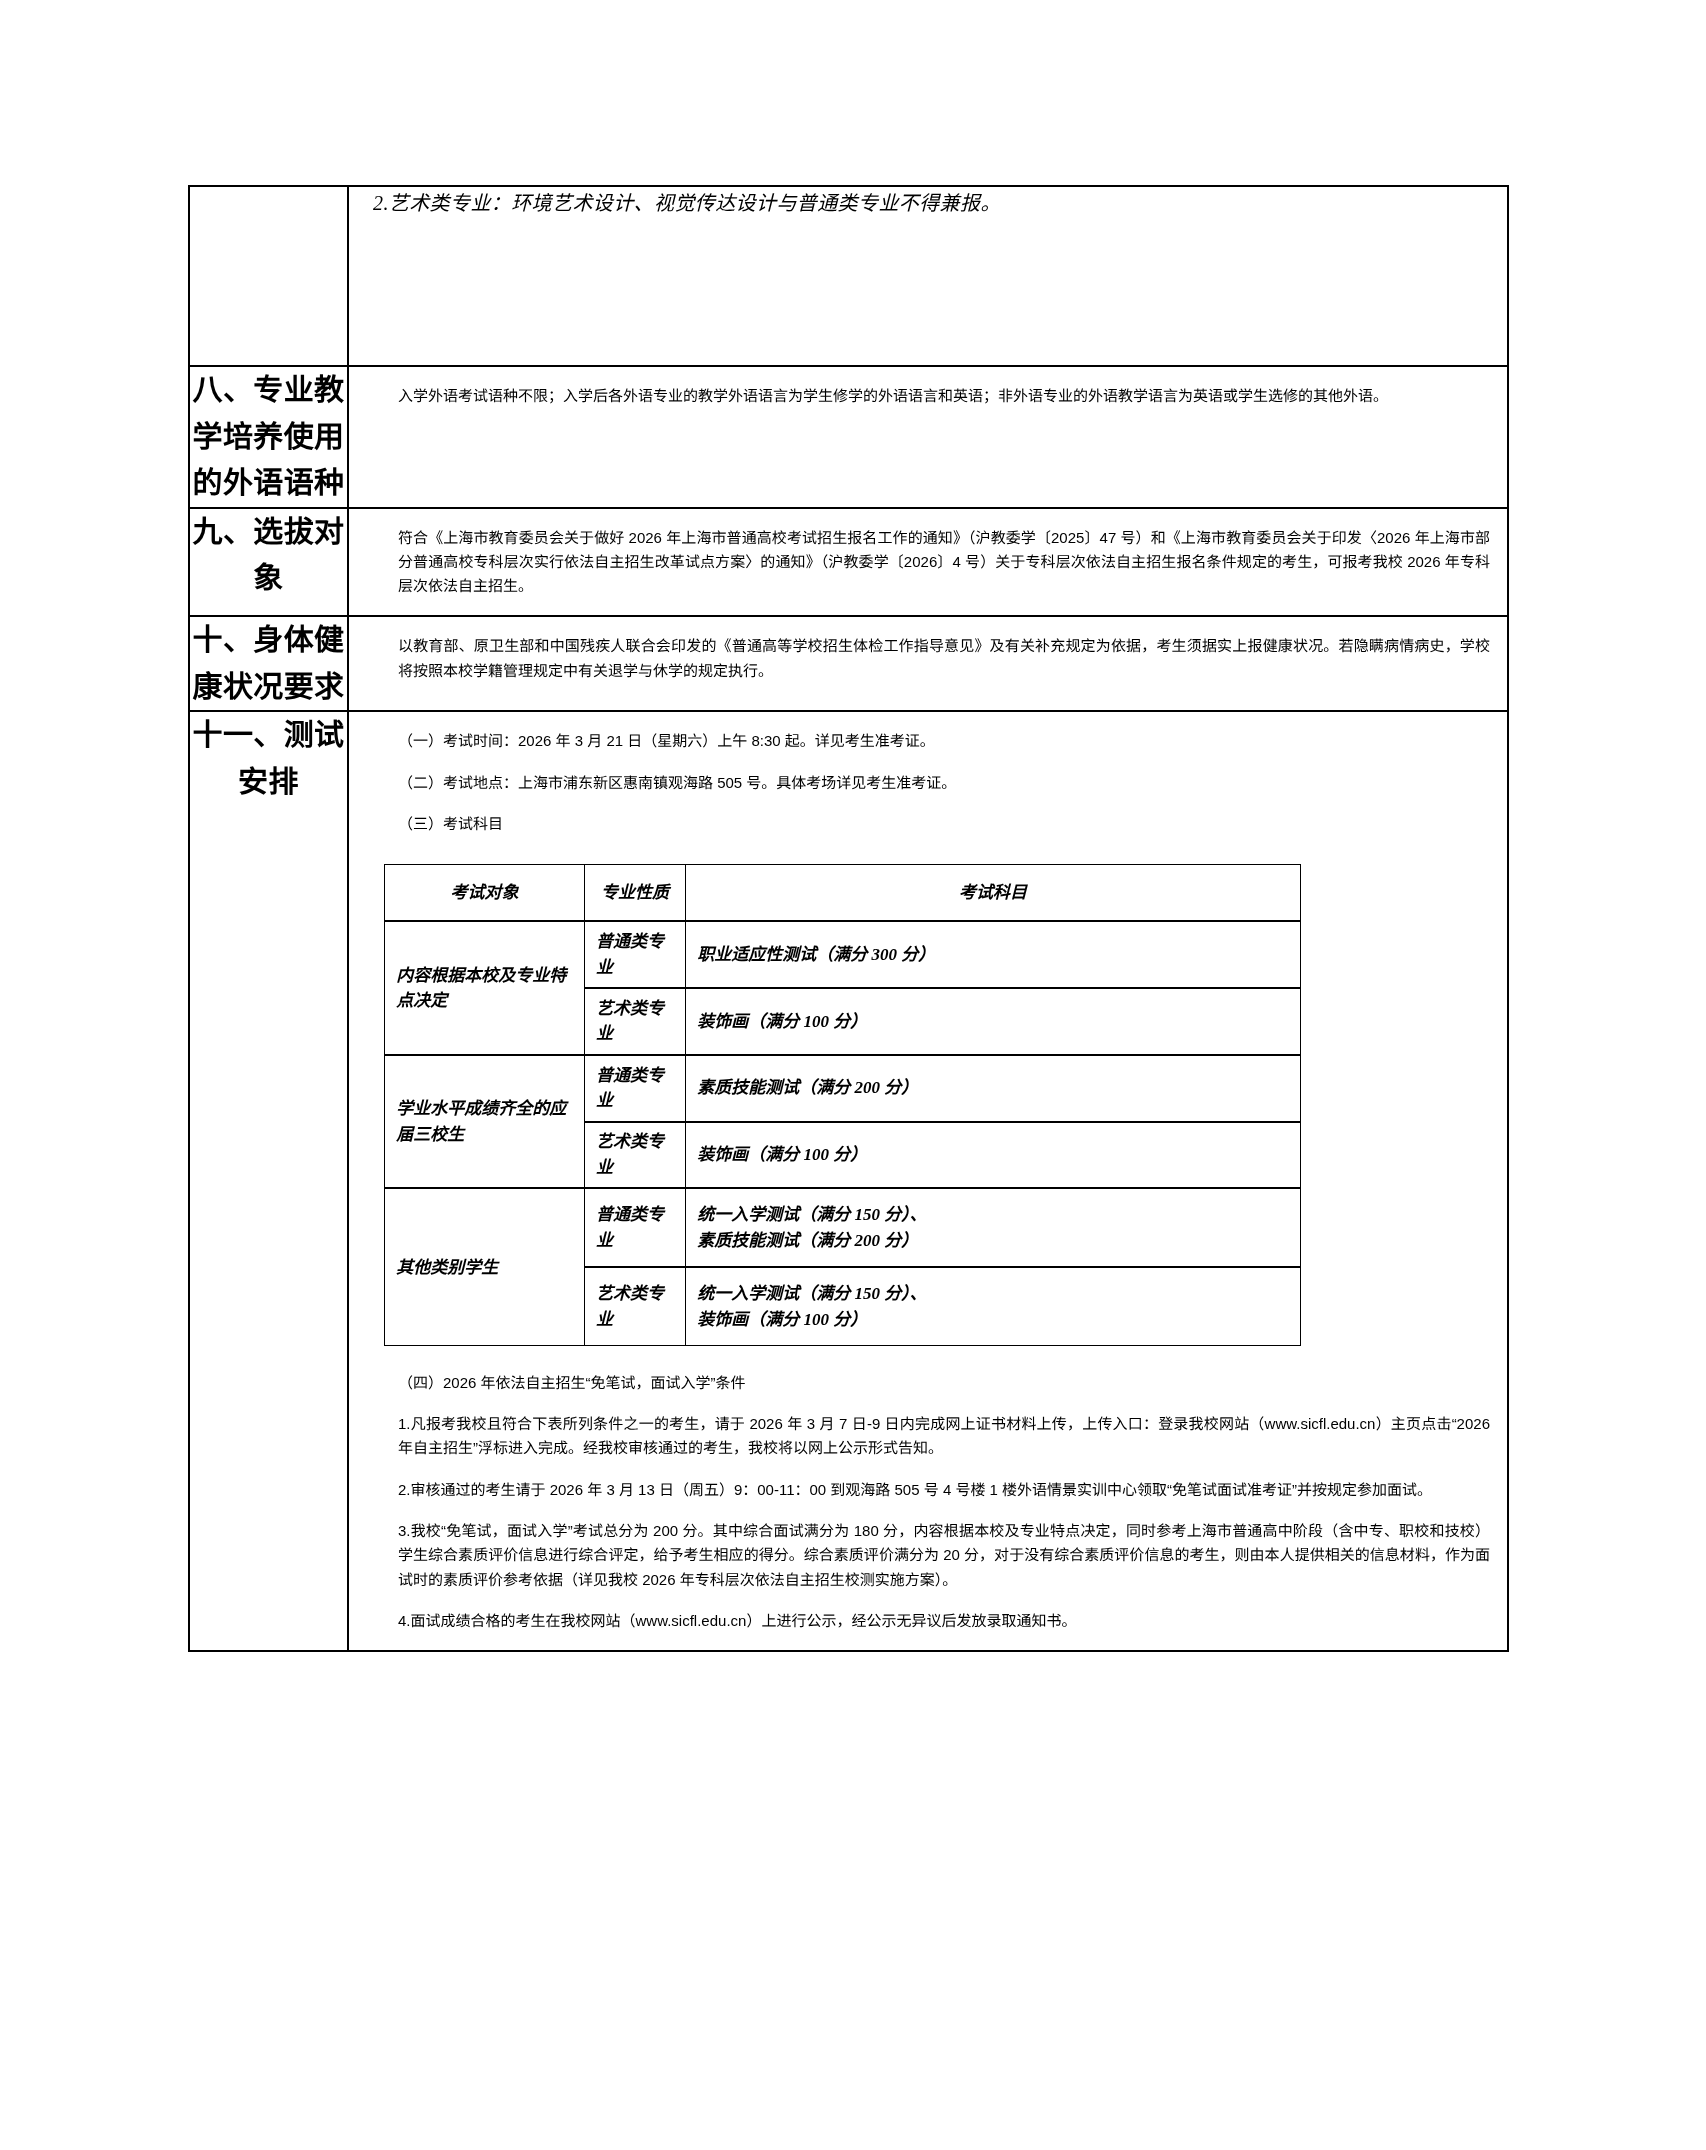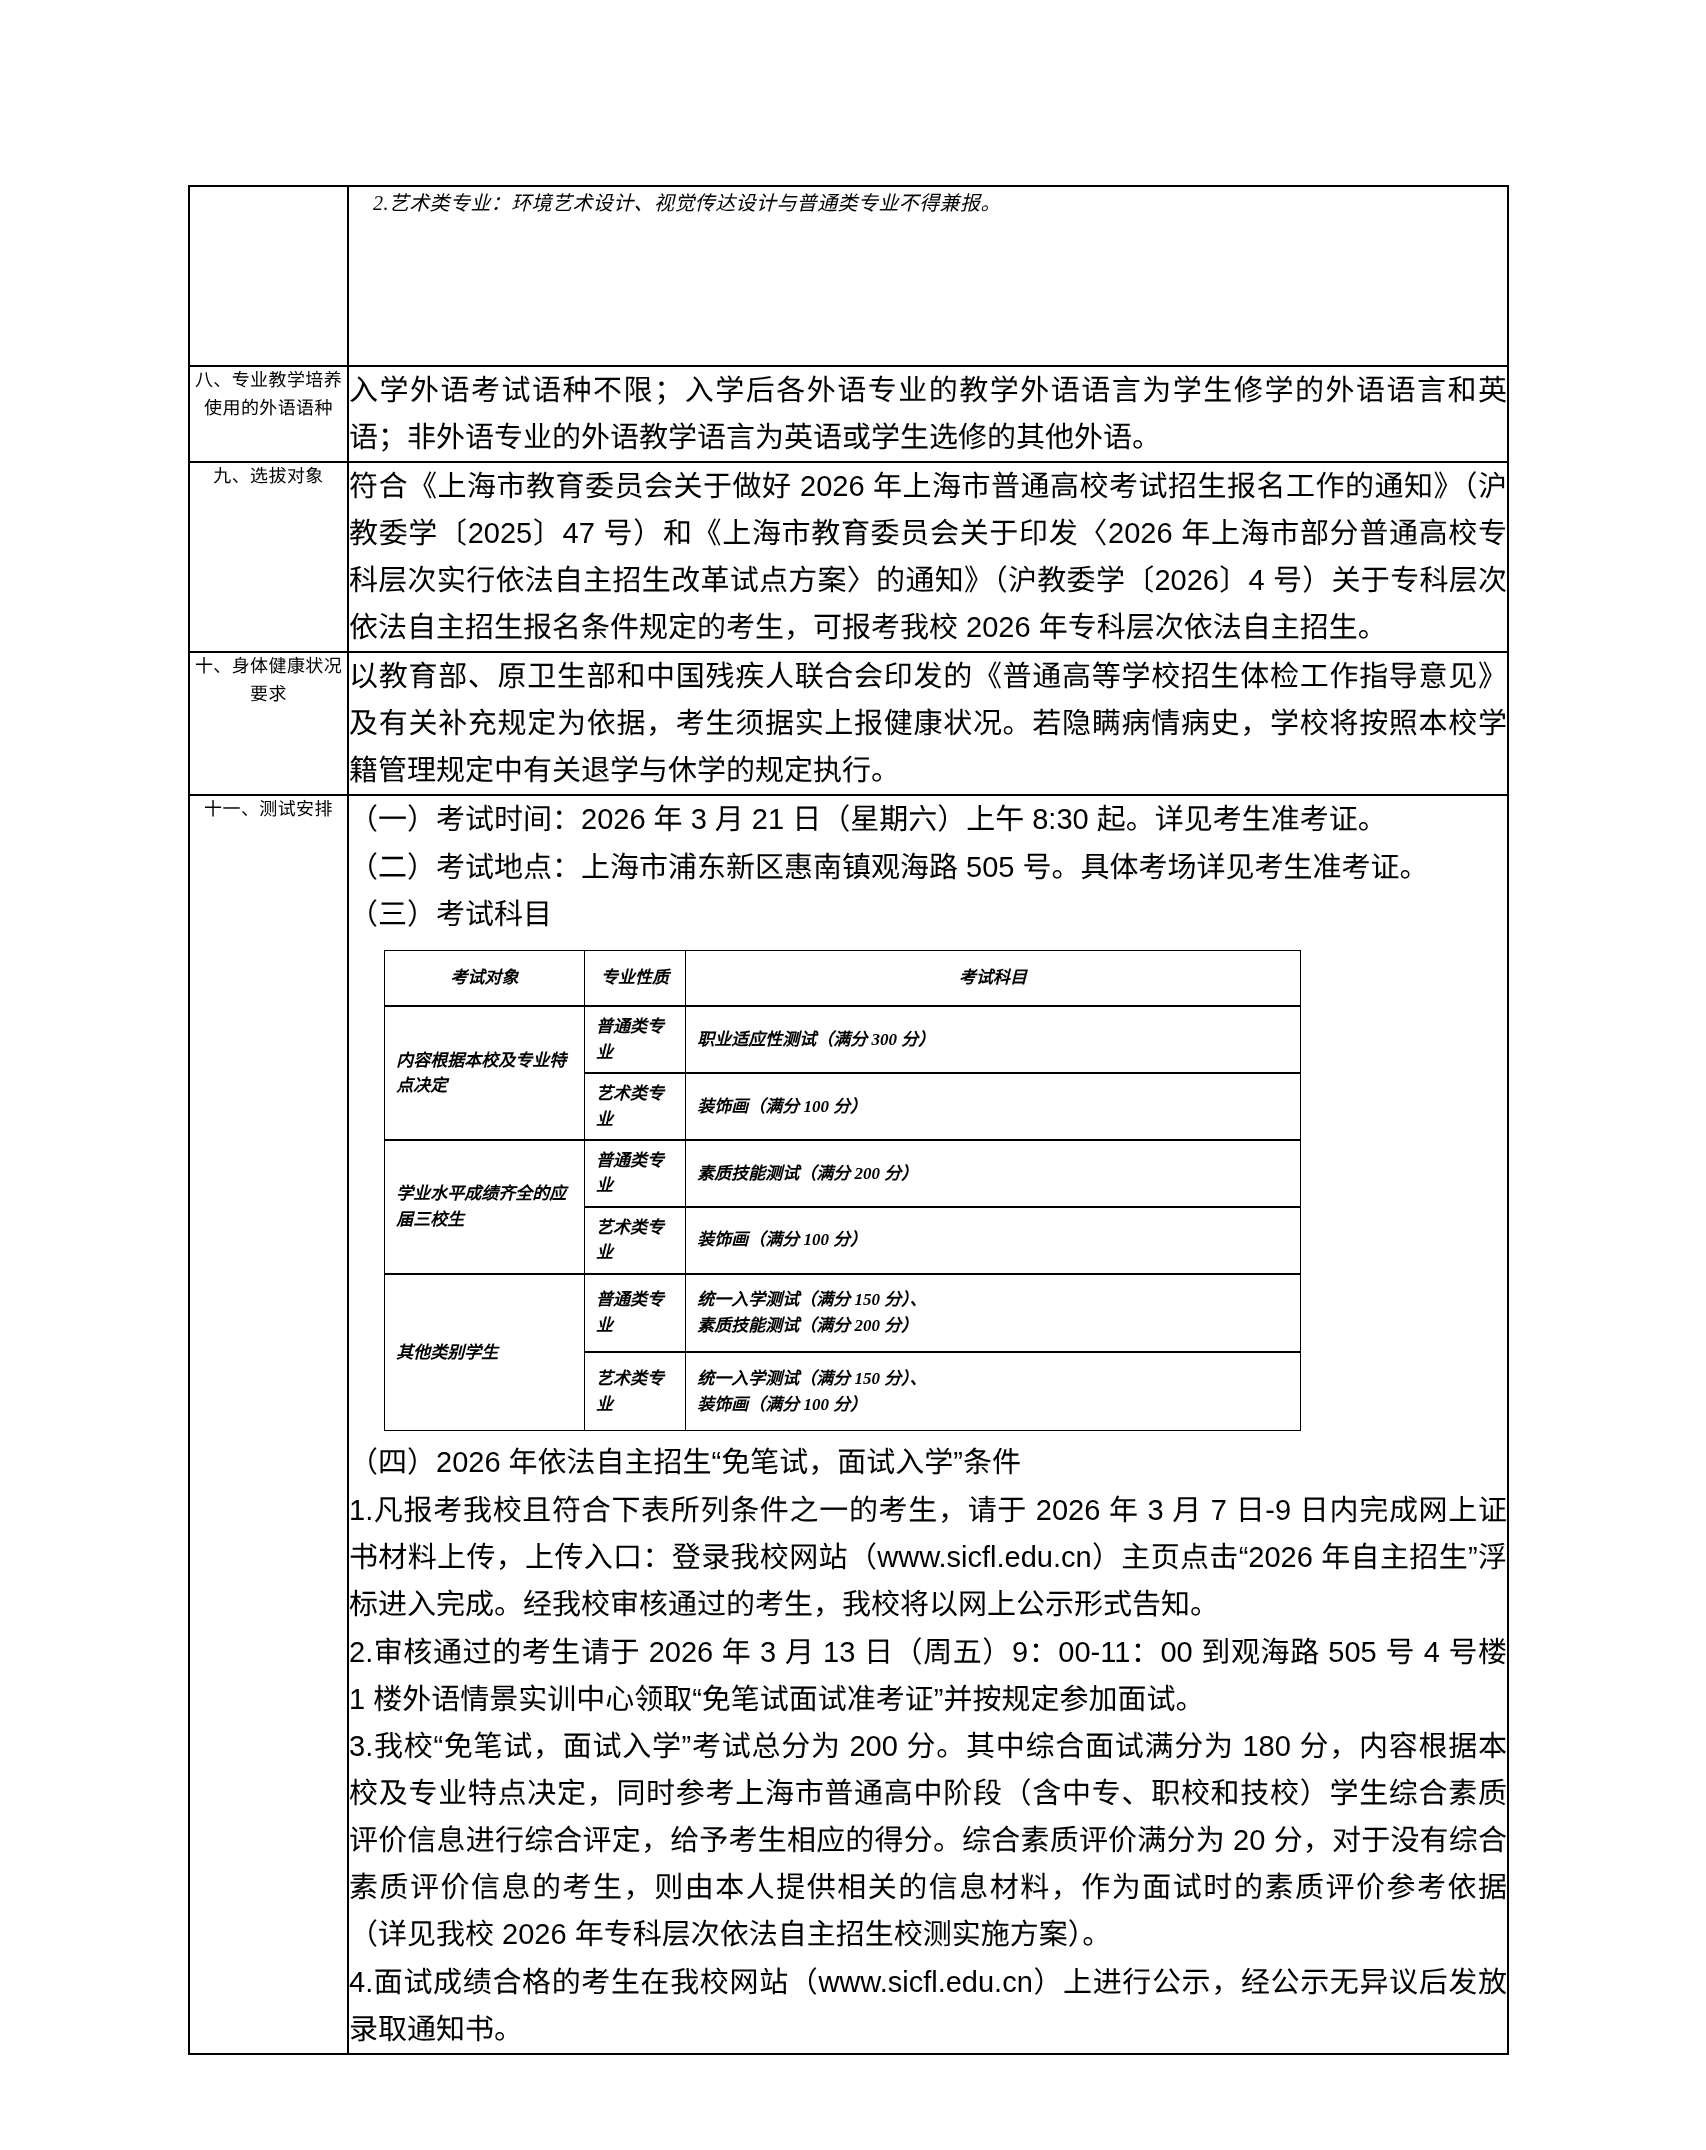--- a/index.html
+++ b/index.html
@@ -29,38 +29,39 @@
   .col-body{width:1160px;}
 
   
   .label-cell{
     text-align:center;
     vertical-align:middle;
     padding:7.7px 6px;
   }
   .label-text{
     font-family:"Liberation Sans","DejaVu Sans",sans-serif;
-    font-weight:400;
-    font-size:18px;
+    font-weight:700;
+    font-size:30px;
     line-height:1.55;
     letter-spacing:0.4px;
   }
 
   
   .body-cell{
     padding:11.2px 14.6px 13px 14.6px;
     vertical-align:top;
   }
   .para{
     font-family:"Liberation Sans","DejaVu Sans",sans-serif;
-    font-size:29px;
+    font-size:15px;
     line-height:1.62;
     text-align:justify;
     text-justify:inter-ideograph;
-    margin:0;
+    margin:17px;
+    padding-left:32px;
   }
   .para + .para{margin-top:0.9px;}
 
   
   .row-top td{border-top-width:2.2px;}
   .top-note{
     font-family:"Liberation Serif","DejaVu Serif",serif;
     font-style:italic;
     font-weight:400;
     font-size:20px;

